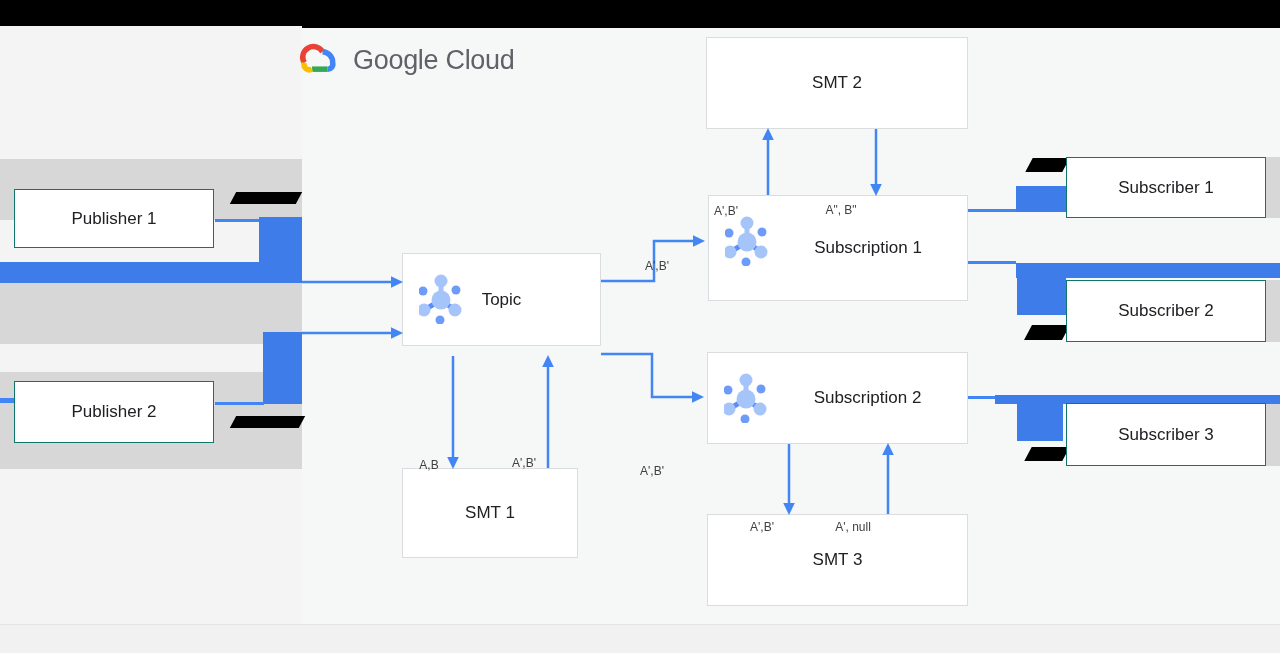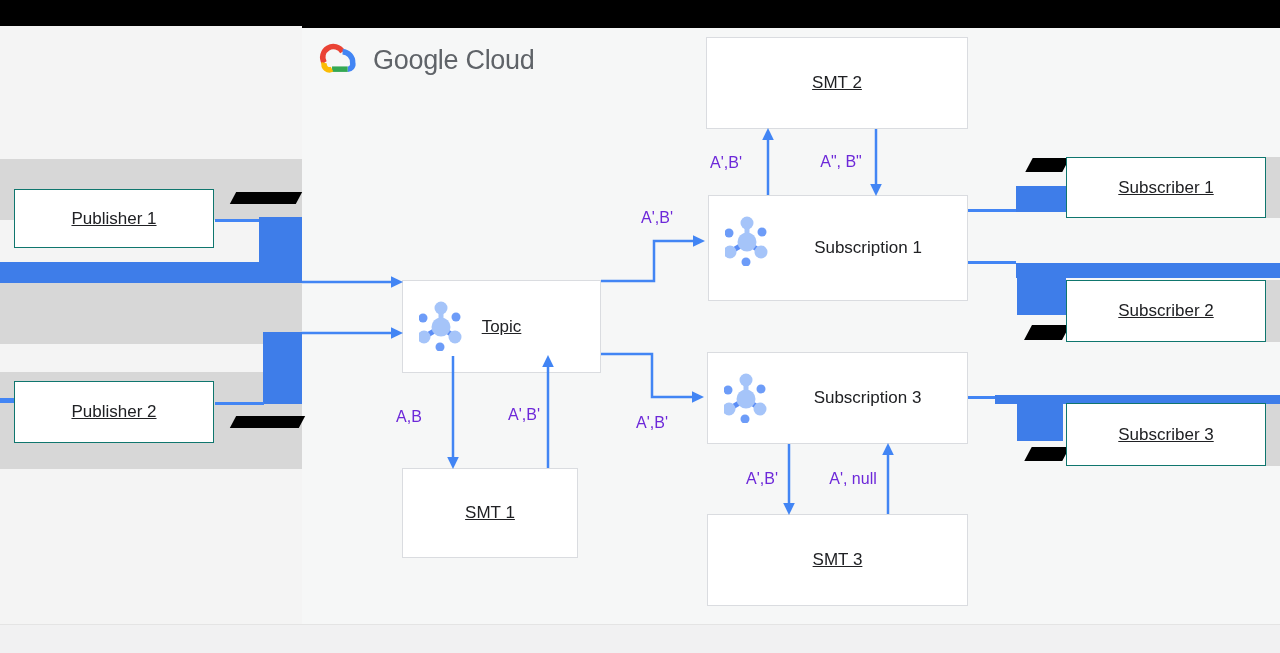--- a/index.html
+++ b/index.html
@@ -9,30 +9,30 @@
   
   .left-strip{left:0;top:26px;width:302px;height:598px;background:#f4f4f4;}
   .diagram-bg{left:302px;top:28px;width:978px;height:596px;background:#f6f7f7;}
   .bottom-strip{left:0;top:624px;width:1280px;height:29px;background:#f1f1f2;border-top:1px solid #e4e4e4;box-sizing:border-box;}
   .topbar{background:#000;}
   .band{background:#d7d7d7;}
   .blue{background:#3e7de9;}
   .blueline{background:#4285f4;}
   .mark{background:#000;transform:skewX(-28deg);}
   
-  .box{background:#ffffff;border:1px solid #dadce0;box-sizing:border-box;display:flex;align-items:center;justify-content:center;text-decoration:underline;}
+  .box{background:#ffffff;border:1px solid #dadce0;box-sizing:border-box;display:flex;align-items:center;justify-content:center;}
   .box .node-label{font-size:17px;color:#202124;white-space:nowrap;}
   .plainbox{border:1px solid #0f766e;justify-content:center;}
   .withicon{justify-content:flex-start;}
   .withicon .node-label{position:absolute;left:60px;right:0;text-align:center;}
   .pubsub-icon{position:absolute;left:16px;top:20px;width:44px;height:50px;}
   
-  .edge-label{font-size:16px;color:#6d28d9;white-space:nowrap;transform:translate(-50%,-50%);}
-  
-  .logo-wrap{left:316px;top:38px;width:240px;height:44px;display:flex;align-items:center;}
+  .edge-label{font-size:12px;color:#404040;white-space:nowrap;transform:translate(-50%,-50%);margin-top:48px;}
+  
+  .logo-wrap{left:296px;top:38px;width:240px;height:44px;display:flex;align-items:center;}
   .logo-text{font-size:27px;color:#5f6368;letter-spacing:-0.3px;margin-left:13px;}
   svg{display:block;}
 </style>
 </head>
 <body>
 
 <div id="screen">
 
   <div class="abs left-strip"></div>
   <div class="abs diagram-bg"></div>
@@ -72,21 +72,21 @@
   <div class="abs mark" style="left:1028px;top:325px;width:38px;height:15px;"></div>
   <div class="abs mark" style="left:1028px;top:447px;width:38px;height:14px;"></div>
 
   <div class="abs box plainbox" style="left:14px;top:189px;width:200px;height:59px;">
     <span class="node-label">Publisher 1</span>
   </div>
   <div class="abs box plainbox" style="left:14px;top:381px;width:200px;height:62px;">
     <span class="node-label">Publisher 2</span>
   </div>
 
-  <div class="abs box" style="left:402px;top:280px;width:199px;height:93px;">
+  <div class="abs box" style="left:402px;top:253px;width:199px;height:93px;">
     <svg class="pubsub-icon" viewBox="0 0 44 50">
       <line x1="22" y1="26" x2="22" y2="7" stroke="#a5c4f9" stroke-width="5"></line>
       <line x1="22" y1="26" x2="5" y2="36" stroke="#5b8df6" stroke-width="5"></line>
       <line x1="22" y1="26" x2="36" y2="36" stroke="#5b8df6" stroke-width="5"></line>
       <circle cx="22" cy="7" r="6.5" fill="#a5c4f9"></circle>
       <circle cx="5" cy="36" r="6.5" fill="#a5c4f9"></circle>
       <circle cx="36" cy="36" r="6.5" fill="#a5c4f9"></circle>
       <circle cx="22" cy="26" r="9.5" fill="#a5c4f9"></circle>
       <circle cx="4" cy="17" r="4.5" fill="#6d9cf8"></circle>
       <circle cx="37" cy="16" r="4.5" fill="#6d9cf8"></circle>
@@ -125,21 +125,21 @@
       <line x1="22" y1="26" x2="5" y2="36" stroke="#5b8df6" stroke-width="5"></line>
       <line x1="22" y1="26" x2="36" y2="36" stroke="#5b8df6" stroke-width="5"></line>
       <circle cx="22" cy="7" r="6.5" fill="#a5c4f9"></circle>
       <circle cx="5" cy="36" r="6.5" fill="#a5c4f9"></circle>
       <circle cx="36" cy="36" r="6.5" fill="#a5c4f9"></circle>
       <circle cx="22" cy="26" r="9.5" fill="#a5c4f9"></circle>
       <circle cx="4" cy="17" r="4.5" fill="#6d9cf8"></circle>
       <circle cx="37" cy="16" r="4.5" fill="#6d9cf8"></circle>
       <circle cx="21" cy="46" r="4.5" fill="#6d9cf8"></circle>
     </svg>
-    <span class="node-label">Subscription 3</span>
+    <span class="node-label">Subscription 2</span>
   </div>
 
   <div class="abs box" style="left:707px;top:514px;width:261px;height:92px;">
     <span class="node-label">SMT 3</span>
   </div>
 
   <div class="abs box plainbox" style="left:1066px;top:157px;width:200px;height:61px;">
     <span class="node-label">Subscriber 1</span>
   </div>
   <div class="abs box plainbox" style="left:1066px;top:280px;width:200px;height:62px;">
@@ -171,21 +171,21 @@
       <path d="M704,397 L692,391.2 692,402.8 Z"></path>
       <path d="M768,128 L762.2,140 773.8,140 Z"></path>
       <path d="M876,196 L870.2,184 881.8,184 Z"></path>
       <path d="M789,515 L783.2,503 794.8,503 Z"></path>
       <path d="M888,443 L882.2,455 893.8,455 Z"></path>
     </g>
   </svg>
 
   <span class="abs edge-label" style="left:657px;top:218px;">A',B'</span>
   <span class="abs edge-label" style="left:652px;top:423px;">A',B'</span>
-  <span class="abs edge-label" style="left:409px;top:417px;">A,B</span>
+  <span class="abs edge-label" style="left:429px;top:417px;">A,B</span>
   <span class="abs edge-label" style="left:524px;top:415px;">A',B'</span>
   <span class="abs edge-label" style="left:726px;top:163px;">A',B'</span>
   <span class="abs edge-label" style="left:841px;top:162px;">A", B"</span>
   <span class="abs edge-label" style="left:762px;top:479px;">A',B'</span>
   <span class="abs edge-label" style="left:853px;top:479px;">A', null</span>
 
   <div class="abs logo-wrap">
     <svg width="44" height="36" viewBox="0 0 96 76">
       <g fill="none" stroke-linejoin="round">
         <path d="M18,44 A23,23 0 0 1 58,20" stroke="#ea4335" stroke-width="12"></path>

